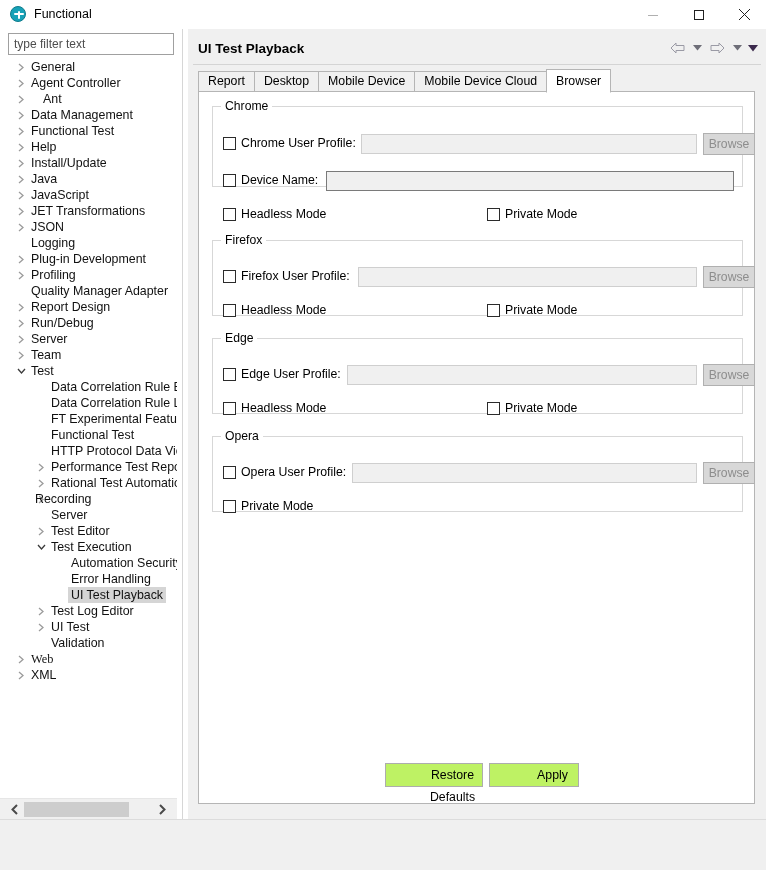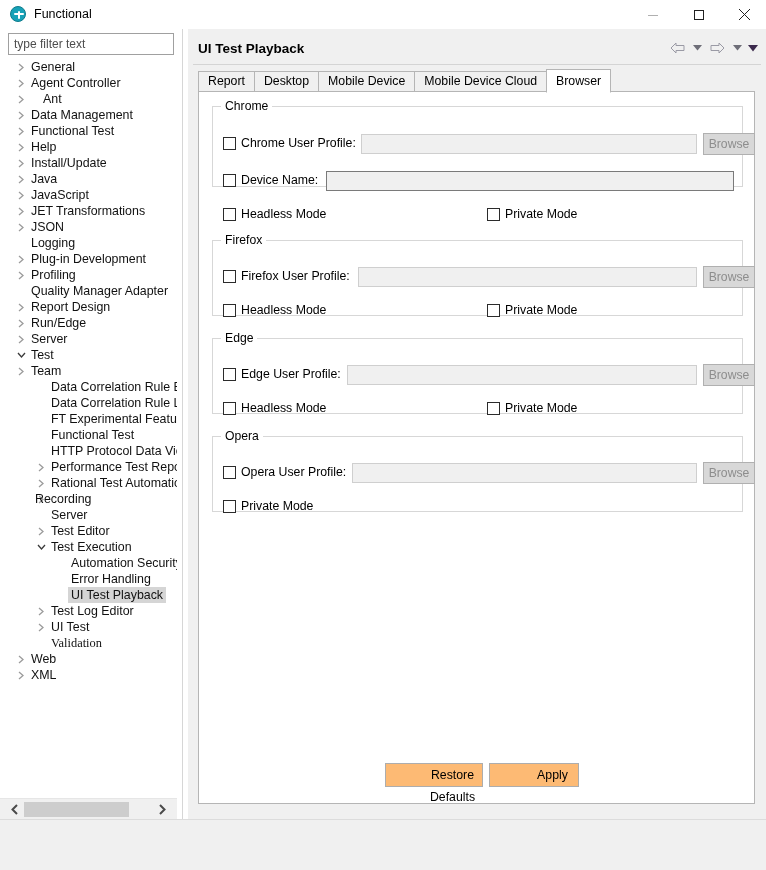--- a/index.html
+++ b/index.html
@@ -279,21 +279,21 @@
     color: #8d8d8d;
     font-size: 12.2px;
     line-height: 20px;
     text-align: center;
   }
 
   
   .btn {
     position: absolute;
     box-sizing: border-box;
-    background: #fdba74;
+    background: #bef264;
     border: 1px solid #adadad;
     font-size: 12.3px;
     color: #000;
     text-align: center;
     line-height: 22px;
     height: 24px;
     padding-left: 37px;
   }
   #btn-restore { left: 385px; top: 763px; width: 98px; }
   #btn-apply   { left: 489px; top: 763px; width: 90px; }
@@ -407,36 +407,36 @@
     <div class="tnode"><span class="tlabel" style="margin-left: 28px;">Quality Manager Adapter</span></div>
     <div class="tnode"><span class="arrow" style="left: 14px;">
         <svg width="8" height="9" viewBox="0 0 8 9">
           <path d="M2 1 L6 4.5 L2 8" stroke="#9b9b9b" stroke-width="1.3" fill="none"></path>
         </svg>
       </span><span class="tlabel" style="margin-left: 28px;">Report Design</span></div>
     <div class="tnode"><span class="arrow" style="left: 14px;">
         <svg width="8" height="9" viewBox="0 0 8 9">
           <path d="M2 1 L6 4.5 L2 8" stroke="#9b9b9b" stroke-width="1.3" fill="none"></path>
         </svg>
-      </span><span class="tlabel" style="margin-left: 28px;">Run/Edge</span></div>
+      </span><span class="tlabel" style="margin-left: 28px;">Run/Debug</span></div>
     <div class="tnode"><span class="arrow" style="left: 14px;">
         <svg width="8" height="9" viewBox="0 0 8 9">
           <path d="M2 1 L6 4.5 L2 8" stroke="#9b9b9b" stroke-width="1.3" fill="none"></path>
         </svg>
       </span><span class="tlabel" style="margin-left: 28px;">Server</span></div>
+    <div class="tnode"><span class="arrow" style="left: 14px;">
+        <svg width="8" height="9" viewBox="0 0 8 9">
+          <path d="M2 1 L6 4.5 L2 8" stroke="#9b9b9b" stroke-width="1.3" fill="none"></path>
+        </svg>
+      </span><span class="tlabel" style="margin-left: 28px;">Team</span></div>
     <div class="tnode"><span class="arrow" style="left: 14px;">
         <svg width="9" height="8" viewBox="0 0 9 8">
           <path d="M1 2 L4.5 6 L8 2" stroke="#3b3b3b" stroke-width="1.3" fill="none"></path>
         </svg>
       </span><span class="tlabel" style="margin-left: 28px;">Test</span></div>
-    <div class="tnode"><span class="arrow" style="left: 14px;">
-        <svg width="8" height="9" viewBox="0 0 8 9">
-          <path d="M2 1 L6 4.5 L2 8" stroke="#9b9b9b" stroke-width="1.3" fill="none"></path>
-        </svg>
-      </span><span class="tlabel" style="margin-left: 28px;">Team</span></div>
     <div class="tnode"><span class="tlabel" style="margin-left: 48px;">Data Correlation Rule Editor</span></div>
     <div class="tnode"><span class="tlabel" style="margin-left: 48px;">Data Correlation Rule Logs</span></div>
     <div class="tnode"><span class="tlabel" style="margin-left: 48px;">FT Experimental Features</span></div>
     <div class="tnode"><span class="tlabel" style="margin-left: 48px;">Functional Test</span></div>
     <div class="tnode"><span class="tlabel" style="margin-left: 48px;">HTTP Protocol Data View</span></div>
     <div class="tnode"><span class="arrow" style="left: 34px;">
         <svg width="8" height="9" viewBox="0 0 8 9">
           <path d="M2 1 L6 4.5 L2 8" stroke="#9b9b9b" stroke-width="1.3" fill="none"></path>
         </svg>
       </span><span class="tlabel" style="margin-left: 48px;">Performance Test Report</span></div>
@@ -467,26 +467,26 @@
     <div class="tnode"><span class="arrow" style="left: 34px;">
         <svg width="8" height="9" viewBox="0 0 8 9">
           <path d="M2 1 L6 4.5 L2 8" stroke="#9b9b9b" stroke-width="1.3" fill="none"></path>
         </svg>
       </span><span class="tlabel" style="margin-left: 48px;">Test Log Editor</span></div>
     <div class="tnode"><span class="arrow" style="left: 34px;">
         <svg width="8" height="9" viewBox="0 0 8 9">
           <path d="M2 1 L6 4.5 L2 8" stroke="#9b9b9b" stroke-width="1.3" fill="none"></path>
         </svg>
       </span><span class="tlabel" style="margin-left: 48px;">UI Test</span></div>
-    <div class="tnode"><span class="tlabel" style="margin-left: 48px; font-family: Liberation Serif, serif;">Validation</span></div>
-    <div class="tnode"><span class="arrow" style="left: 14px;">
-        <svg width="8" height="9" viewBox="0 0 8 9">
-          <path d="M2 1 L6 4.5 L2 8" stroke="#9b9b9b" stroke-width="1.3" fill="none"></path>
-        </svg>
-      </span><span class="tlabel" style="margin-left: 28px;">Web</span></div>
+    <div class="tnode"><span class="tlabel" style="margin-left: 48px;">Validation</span></div>
+    <div class="tnode"><span class="arrow" style="left: 14px;">
+        <svg width="8" height="9" viewBox="0 0 8 9">
+          <path d="M2 1 L6 4.5 L2 8" stroke="#9b9b9b" stroke-width="1.3" fill="none"></path>
+        </svg>
+      </span><span class="tlabel" style="margin-left: 28px; font-family: Liberation Serif, serif;">Web</span></div>
     <div class="tnode"><span class="arrow" style="left: 14px;">
         <svg width="8" height="9" viewBox="0 0 8 9">
           <path d="M2 1 L6 4.5 L2 8" stroke="#9b9b9b" stroke-width="1.3" fill="none"></path>
         </svg>
       </span><span class="tlabel" style="margin-left: 28px;">XML</span></div>
   </div>
 
 <div id="tree-scroll">
   <div class="sb-arrow" id="sb-left">
     <svg width="9" height="11" viewBox="0 0 9 11">

